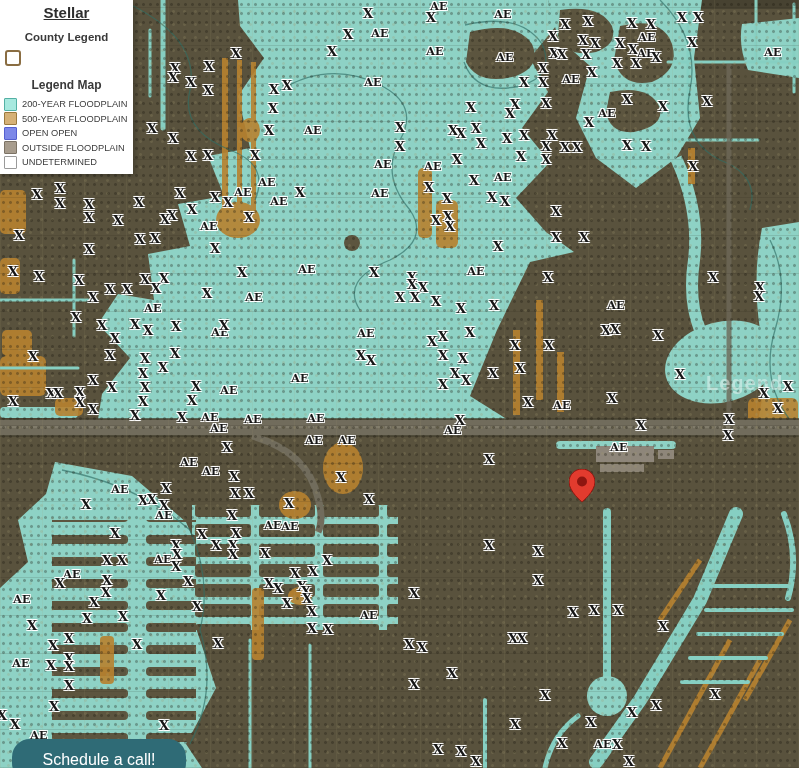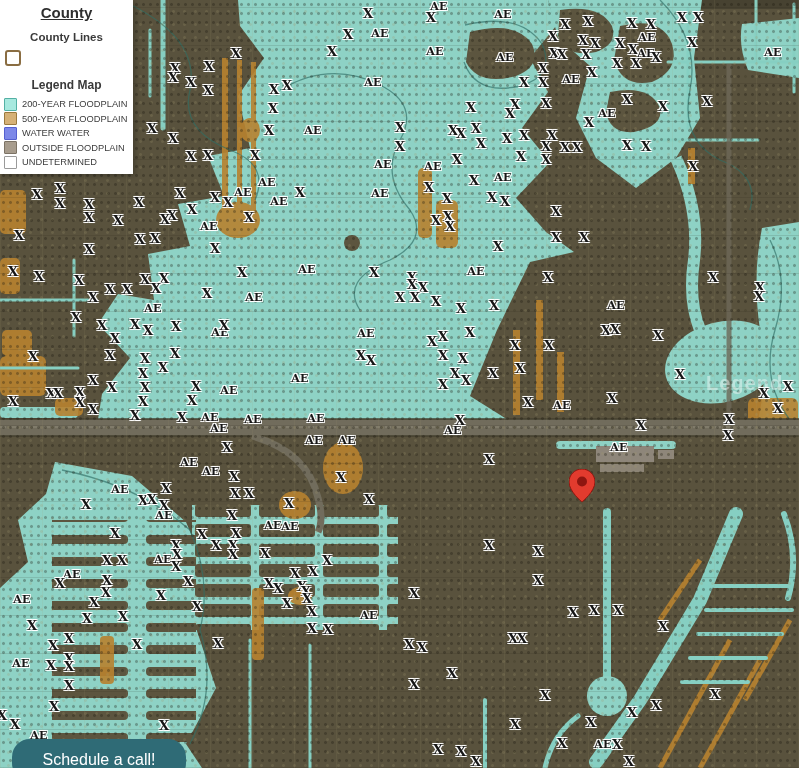--- a/index.html
+++ b/index.html
@@ -494,36 +494,36 @@
       <span class="lbl" style="left: 476px; top: 761px;">X</span>
     </div>
 
   <svg class="pin" viewBox="0 0 26 34">
     <path d="M13,0 C5.8,0 0,5.8 0,13 C0,22.5 13,33 13,33 C13,33 26,22.5 26,13 C26,5.8 20.2,0 13,0 Z" fill="#e23b2e" stroke="#8e1610" stroke-width="1"></path>
     <circle cx="13" cy="12.5" r="5" fill="#8e1610"></circle>
   </svg>
 </div>
 
 <div class="legend">
-  <div class="legend-title">County</div>
-  <div class="legend-heading">County Lines</div>
+  <div class="legend-title">Stellar</div>
+  <div class="legend-heading">County Legend</div>
   <span class="county-swatch" id="county-swatch" style="border: 2.5px solid rgb(138, 109, 66);"></span>
   <div class="flood-heading">Legend Map</div>
   <div class="legend-items" id="legend-items">
       <div class="legend-row">
         <span class="sw" style="background: rgb(167, 233, 223); border: 1.5px solid rgb(84, 176, 164);"></span>
         <span class="lab">200-YEAR FLOODPLAIN</span>
       </div>
       <div class="legend-row">
         <span class="sw" style="background: rgb(214, 177, 118); border: 1.5px solid rgb(155, 122, 62);"></span>
         <span class="lab">500-YEAR FLOODPLAIN</span>
       </div>
       <div class="legend-row">
         <span class="sw" style="background: rgb(125, 136, 232); border: 1.5px solid rgb(85, 96, 207);"></span>
-        <span class="lab">WATER WATER</span>
+        <span class="lab">OPEN OPEN</span>
       </div>
       <div class="legend-row">
         <span class="sw" style="background: rgb(167, 156, 141); border: 1.5px solid rgb(124, 115, 101);"></span>
         <span class="lab">OUTSIDE FLOODPLAIN</span>
       </div>
       <div class="legend-row">
         <span class="sw" style="background: rgb(255, 255, 255); border: 1.5px solid rgb(154, 154, 154);"></span>
         <span class="lab">UNDETERMINED</span>
       </div>
     </div>

